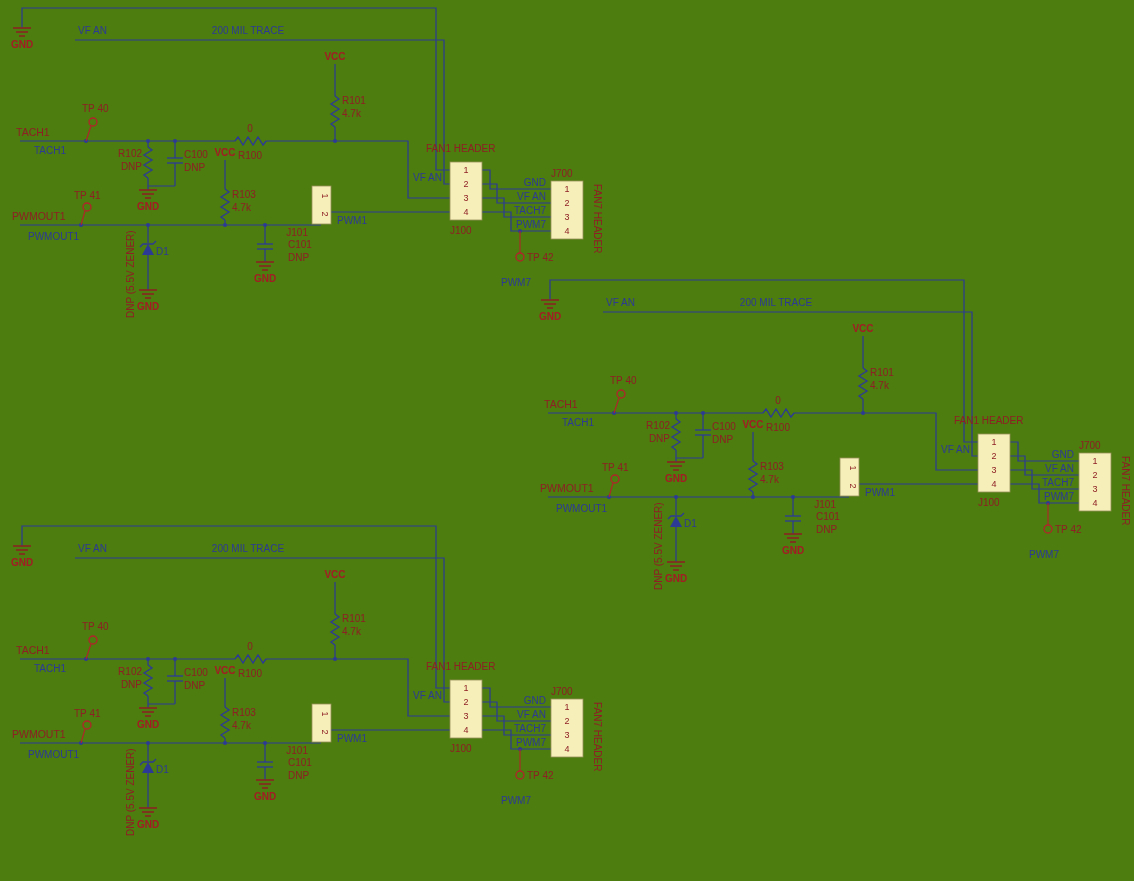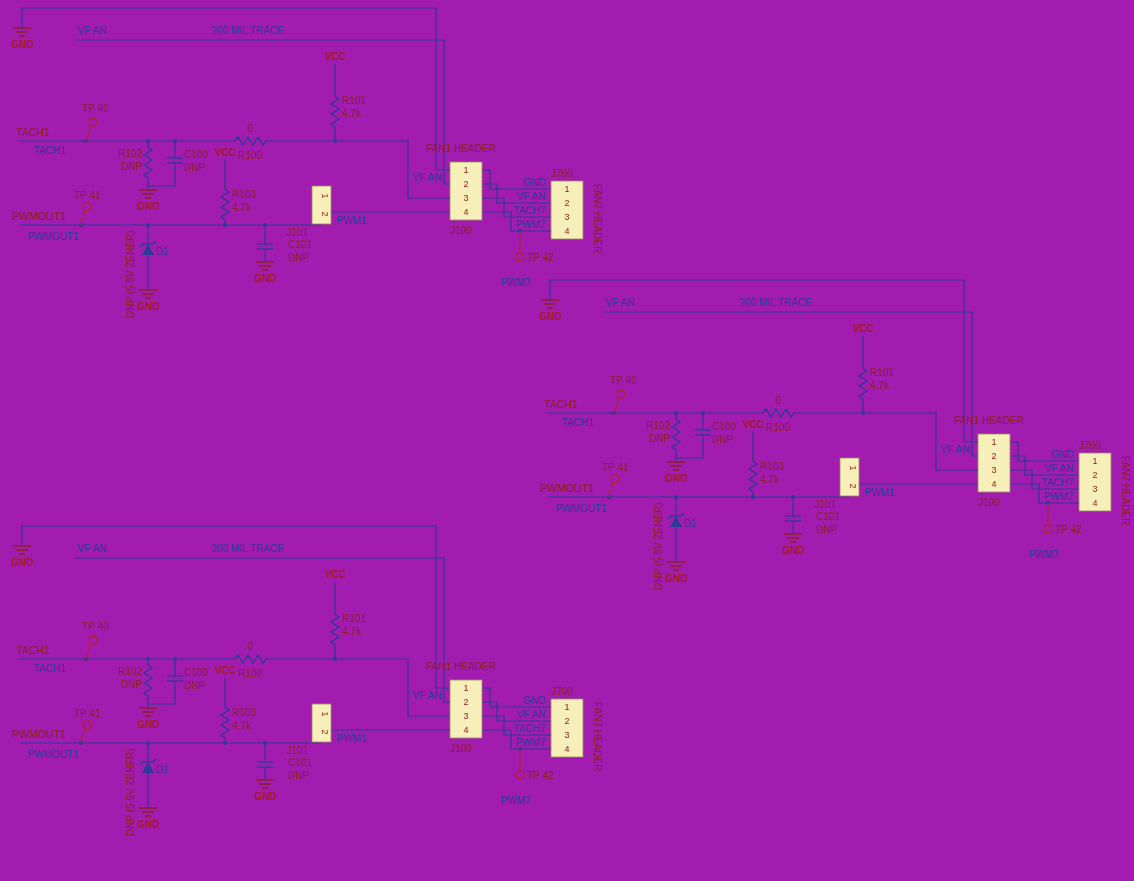--- a/index.html
+++ b/index.html
@@ -1,16 +1,16 @@
 <!DOCTYPE html>
 <html><head>
 <meta charset="utf-8">
 <style>
   html,body{margin:0;padding:0;background:#ffffff;}
-  .canvas-wrap{width:1134px;height:881px;background:#a21caf;overflow:hidden;}
+  .canvas-wrap{width:1134px;height:881px;background:#4d7c0f;overflow:hidden;}
   svg{display:block;}
   text{font-family:"Liberation Sans", sans-serif;}
   .wire{stroke:#2c3a96;fill:none;stroke-width:1.2;}
   .sym{stroke:#2c3a96;fill:none;stroke-width:1.3;}
   .gndsym{stroke:#8e1f24;stroke-width:1.5;}
   .tpsym{stroke:#b3232b;fill:none;stroke-width:1.3;}
   .tptail{stroke:#b3232b;fill:none;stroke-width:1.1;}
   .dot{fill:#2c3a96;}
   .diode{fill:#2c3a96;}
   .conn{fill:#f6efb9;stroke:#96905a;stroke-width:0.8;}

